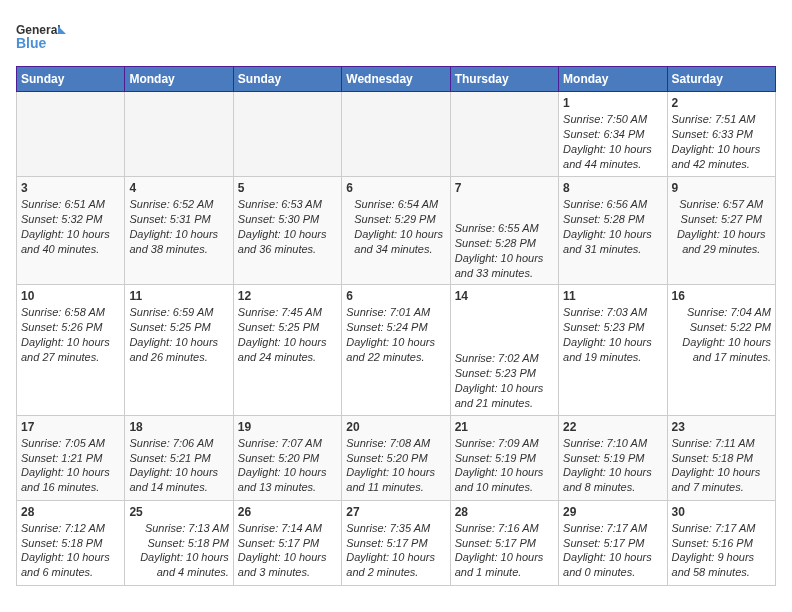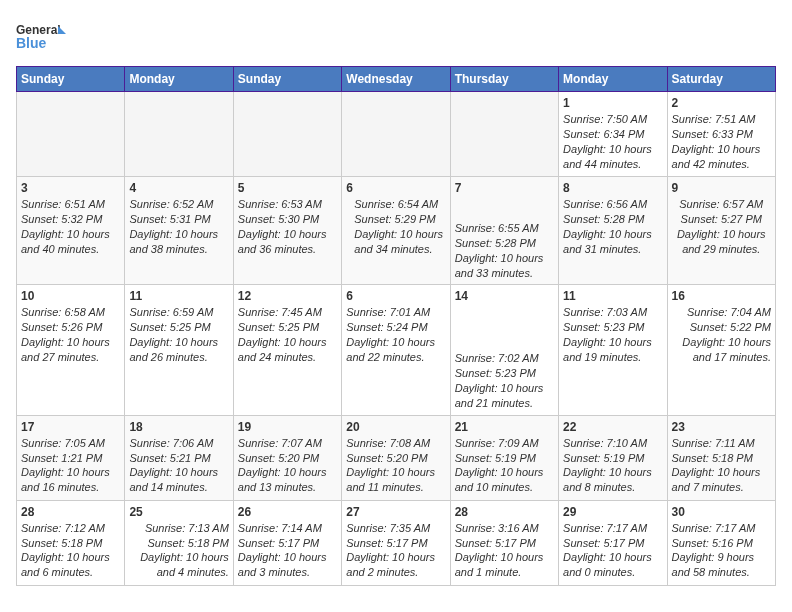--- a/index.html
+++ b/index.html
@@ -302,21 +302,21 @@
         </td>
         <td>
           <span class="day-number">27</span>
           <div class="day-info" style="white-space: pre-line;">Sunrise: 7:35 AM
 Sunset: 5:17 PM
 Daylight: 10 hours
 and 2 minutes.</div>
         </td>
         <td>
           <span class="day-number">28</span>
-          <div class="day-info" style="white-space: pre-line;">Sunrise: 3:16 AM
+          <div class="day-info" style="white-space: pre-line;">Sunrise: 7:16 AM
 Sunset: 5:17 PM
 Daylight: 10 hours
 and 1 minute.</div>
         </td>
         <td>
           <span class="day-number">29</span>
           <div class="day-info" style="white-space: pre-line;">Sunrise: 7:17 AM
 Sunset: 5:17 PM
 Daylight: 10 hours
 and 0 minutes.</div>

